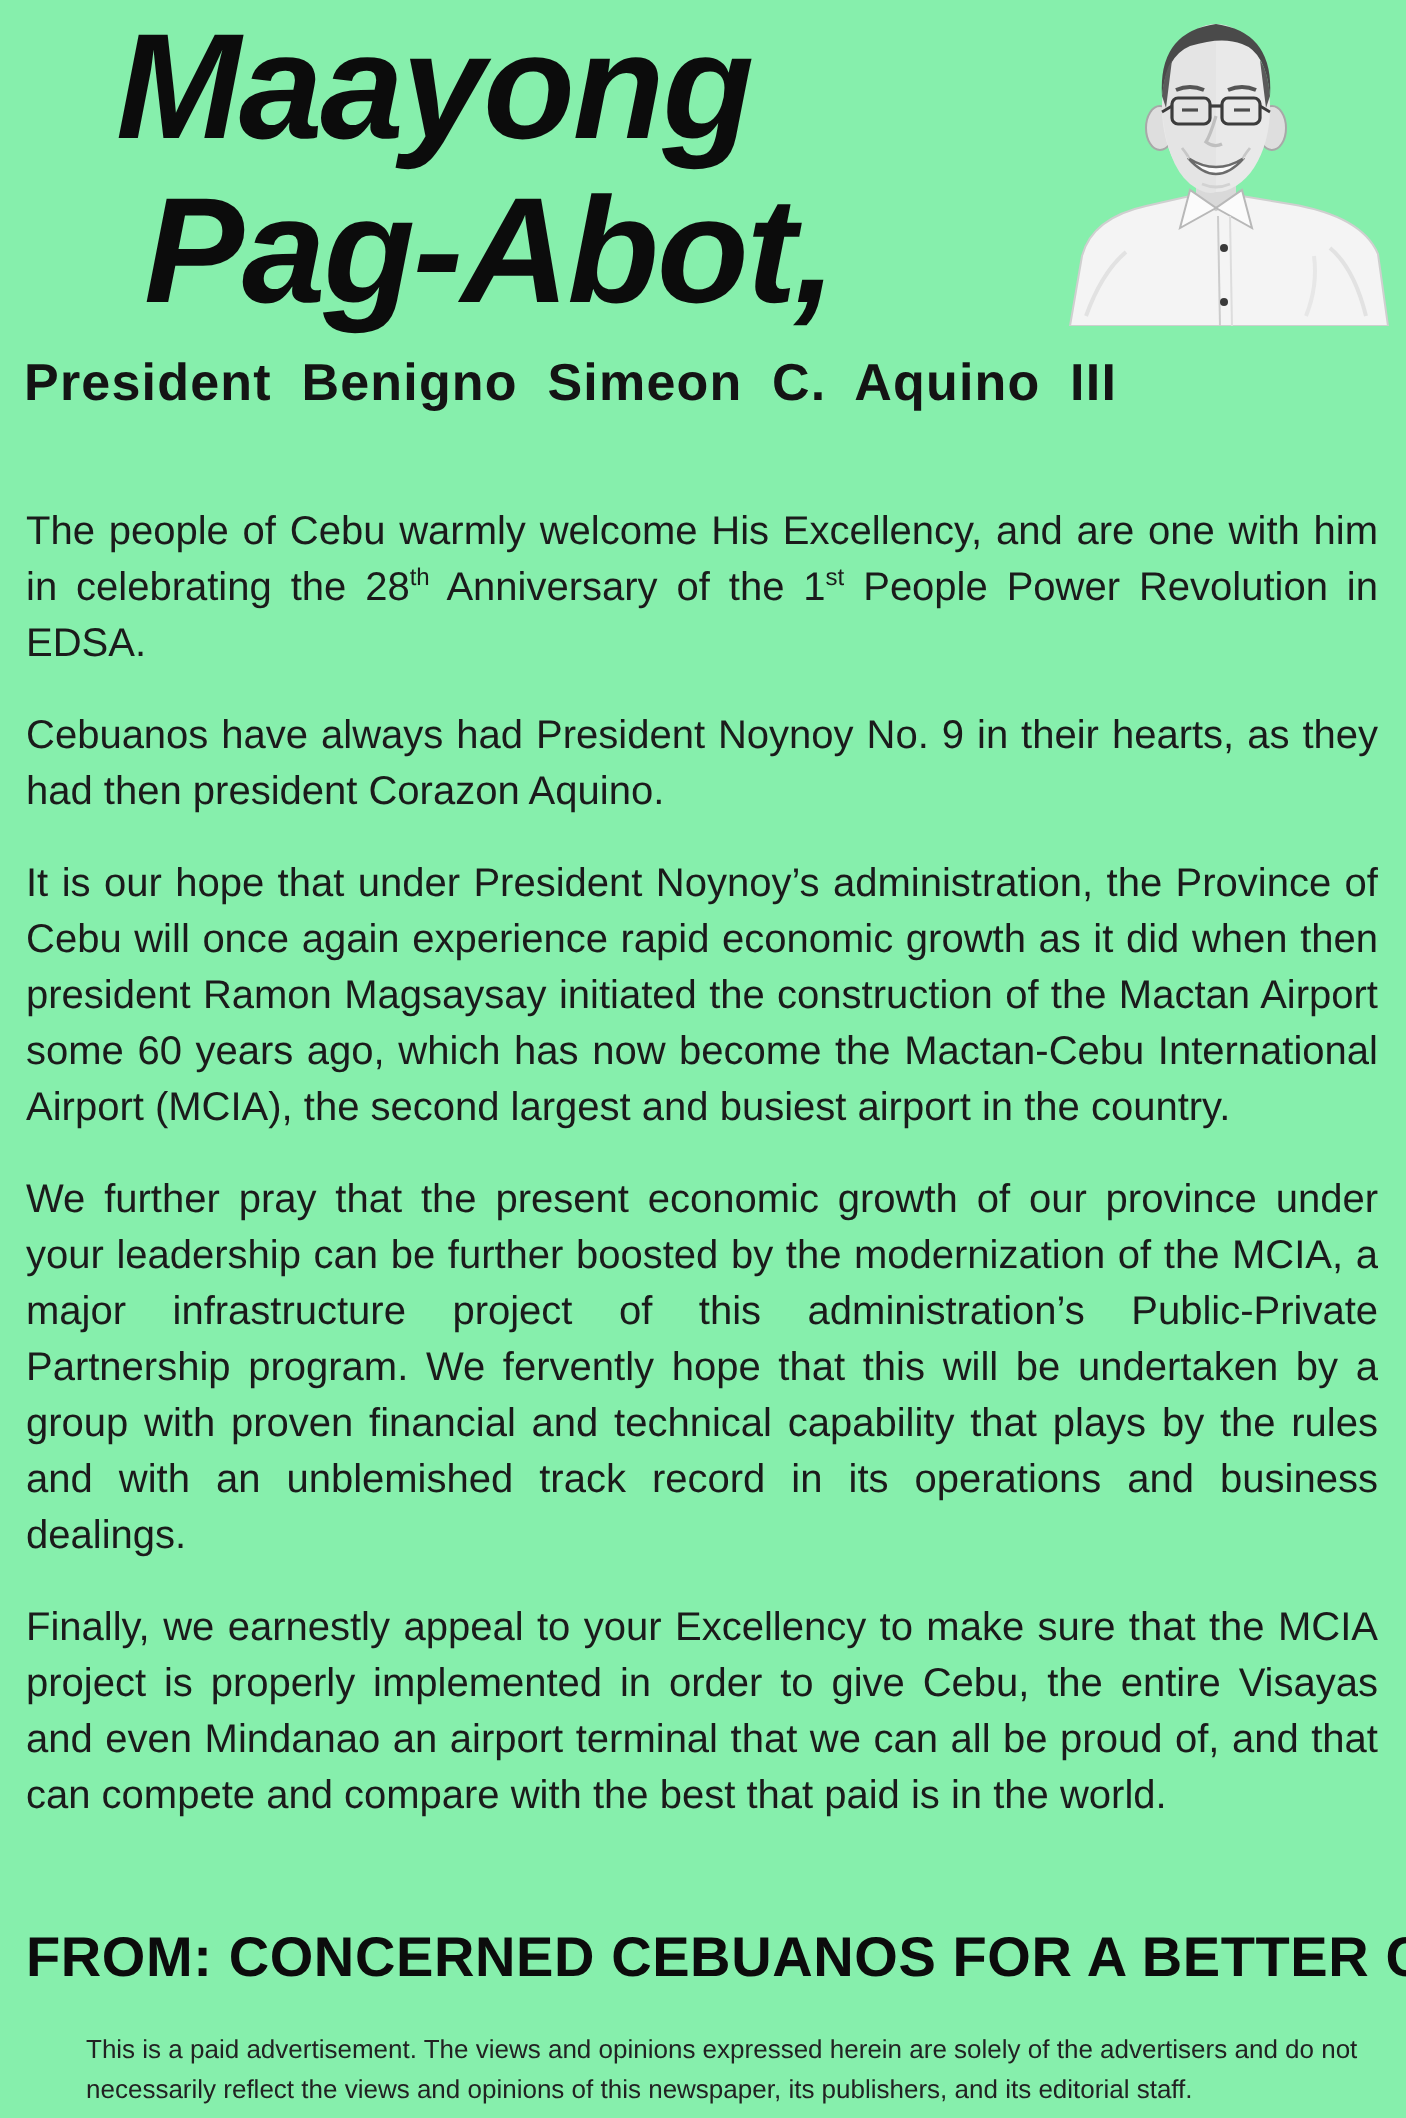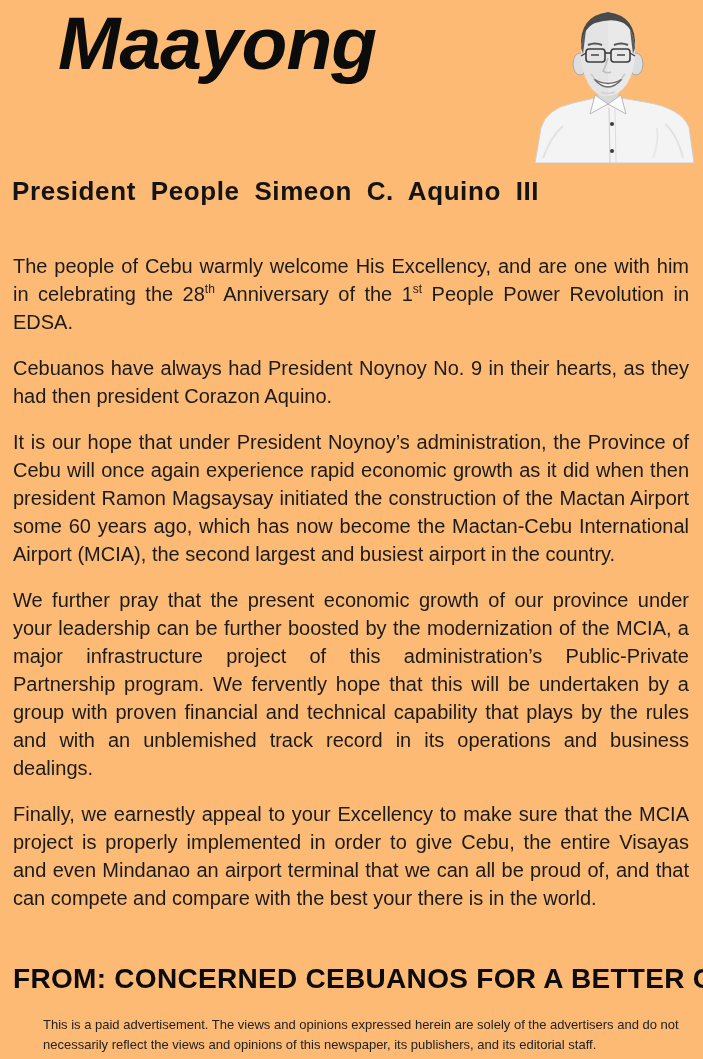--- a/index.html
+++ b/index.html
@@ -1,19 +1,19 @@
 <!DOCTYPE html>
 <html><head>
 <meta charset="utf-8">
 <style>
   html,body{margin:0;padding:0;background:#ffffff;}
   .page{
     position:relative;
     width:703px;height:1059px;
-    background:#fdba74;
+    background:#86efac;
     overflow:hidden;
     font-family:"Liberation Sans", sans-serif;
     color:#1b1b1b;
   }
   
   .headline{
     position:absolute;top:2px;left:58px;
     font-size:75px;line-height:82px;
     font-weight:bold;font-style:italic;
     letter-spacing:-1px;color:#0c0c0c;
@@ -57,20 +57,21 @@
     margin-left:35px;
   }
 </style>
 </head>
 <body>
 
 <div class="page">
 
   <div class="headline">
     <div class="line1">Maayong</div>
+    <div class="line2">Pag-Abot,</div>
   </div>
 
   <div class="photo">
     <svg width="170" height="155" viewBox="0 0 170 155" xmlns="http://www.w3.org/2000/svg">
 
       <path d="M2,155 L8,120 Q13,101 40,95 L62,90 L75,97 L88,90 L112,94 Q148,100 156,119 L161,155 Z" fill="#f4f4f4" stroke="#cfcfcf" stroke-width="1"></path>
       <path d="M10,150 Q18,128 30,118" fill="none" stroke="#e2e2e2" stroke-width="2"></path>
       <path d="M150,150 Q144,126 132,116" fill="none" stroke="#e2e2e2" stroke-width="2"></path>
       <path d="M120,150 Q126,135 124,120" fill="none" stroke="#e7e7e7" stroke-width="2"></path>
 
@@ -110,27 +111,27 @@
       <path d="M75,50 Q72,60 70,63 Q74,66 78,64" fill="none" stroke="#bfbfbf" stroke-width="1.6"></path>
 
       <path d="M61,71 Q75,80 89,71 Q82,79 75,79 Q68,79 61,71 Z" fill="#fafafa" stroke="#6b6b6b" stroke-width="1.3"></path>
       <path d="M58,66 Q62,71 61,71" fill="none" stroke="#c7c7c7" stroke-width="1.4"></path>
       <path d="M92,66 Q88,71 89,71" fill="none" stroke="#c7c7c7" stroke-width="1.4"></path>
 
       <path d="M68,84 Q75,87 82,84" fill="none" stroke="#d2d2d2" stroke-width="1.4"></path>
     </svg>
   </div>
 
-  <div class="subheading">President People Simeon C. Aquino III</div>
+  <div class="subheading">President Benigno Simeon C. Aquino III</div>
 
   <div class="body-copy">
     <p><span>The people of Cebu warmly welcome His Excellency, and are one with him in celebrating the 28</span><sup>th</sup><span> Anniversary of the 1</span><sup>st</sup><span> People Power Revolution in EDSA.</span></p>
     <p>Cebuanos have always had President Noynoy No. 9 in their hearts, as they had then president Corazon Aquino.</p>
     <p>It is our hope that under President Noynoy’s administration, the Province of Cebu will once again experience rapid economic growth as it did when then president Ramon Magsaysay initiated the construction of the Mactan Airport some 60 years ago, which has now become the Mactan-Cebu International Airport (MCIA), the second largest and busiest airport in the country.</p>
     <p>We further pray that the present economic growth of our province under your leadership can be further boosted by the modernization of the MCIA, a major infrastructure project of this administration’s Public-Private Partnership program. We fervently hope that this will be undertaken by a group with proven financial and technical capability that plays by the rules and with an unblemished track record in its operations and business dealings.</p>
-    <p>Finally, we earnestly appeal to your Excellency to make sure that the MCIA project is properly implemented in order to give Cebu, the entire Visayas and even Mindanao an airport terminal that we can all be proud of, and that can compete and compare with the best your there is in the world.</p>
+    <p>Finally, we earnestly appeal to your Excellency to make sure that the MCIA project is properly implemented in order to give Cebu, the entire Visayas and even Mindanao an airport terminal that we can all be proud of, and that can compete and compare with the best that paid is in the world.</p>
   </div>
 
   <div class="from-line">FROM: CONCERNED CEBUANOS FOR A BETTER CEBU</div>
 
   <div class="disclaimer">This is a paid advertisement. The views and opinions expressed herein are solely of the advertisers and do not necessarily reflect the views and opinions of this newspaper, its publishers, and its editorial staff.</div>
 
 </div>
 
 </body></html>

